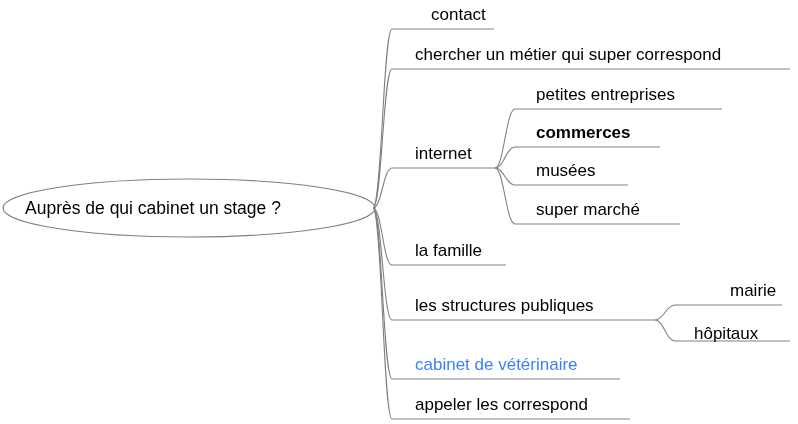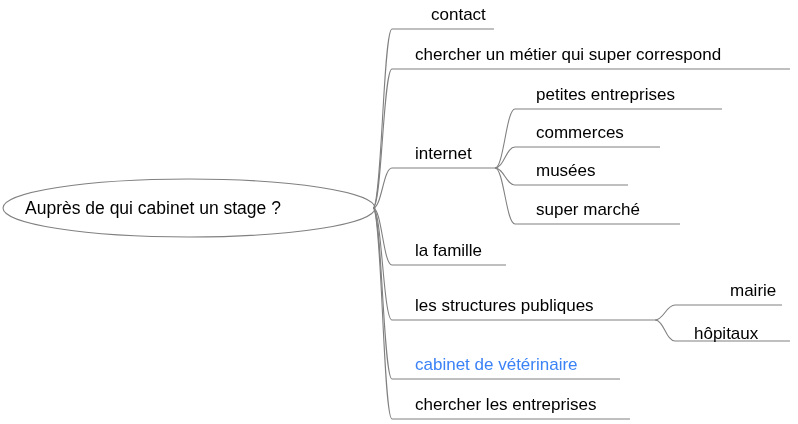--- a/index.html
+++ b/index.html
@@ -77,24 +77,24 @@
     <ellipse id="root-ellipse" cx="189" cy="208" rx="186" ry="29" fill="none" stroke="#808080" stroke-width="1.1"></ellipse>
   </svg>
 
   <div class="root-label" id="root-label" style="left: 25px; top: 197px; color: rgb(0, 0, 0);">Auprès de qui cabinet un stage ?</div>
 
   <div id="labels">
       <div class="node-label" style="left: 431px; top: 5px; color: rgb(0, 0, 0);">contact</div>
       <div class="node-label" style="left: 415px; top: 45px; color: rgb(0, 0, 0);">chercher un métier qui super correspond</div>
       <div class="node-label" style="left: 415px; top: 144px; color: rgb(0, 0, 0);">internet</div>
       <div class="node-label" style="left: 536px; top: 85px; color: rgb(0, 0, 0); text-align: center;">petites entreprises</div>
-      <div class="node-label" style="left: 536px; top: 123px; color: rgb(0, 0, 0);">commerces</div>
+      <div class="node-label" style="left: 536px; top: 123px; color: rgb(0, 0, 0); font-weight: bold;">commerces</div>
       <div class="node-label" style="left: 536px; top: 161px; color: rgb(0, 0, 0);">musées</div>
       <div class="node-label" style="left: 536px; top: 200px; color: rgb(0, 0, 0);">super marché</div>
       <div class="node-label" style="left: 415px; top: 241px; color: rgb(0, 0, 0);">la famille</div>
       <div class="node-label" style="left: 415px; top: 296px; color: rgb(0, 0, 0);">les structures publiques</div>
       <div class="node-label" style="left: 694px; top: 281px; color: rgb(0, 0, 0); margin-left: 36px;">mairie</div>
       <div class="node-label" style="left: 694px; top: 317px; color: rgb(0, 0, 0); margin-top: 7px;">hôpitaux</div>
       <div class="node-label" style="left: 415px; top: 355px; color: #3b82f6;">cabinet de vétérinaire</div>
-      <div class="node-label" style="left: 415px; top: 395px; color: rgb(0, 0, 0);">chercher les entreprises</div>
+      <div class="node-label" style="left: 415px; top: 395px; color: rgb(0, 0, 0);">appeler les correspond</div>
     </div>
 
 </div>
 
 </body></html>

